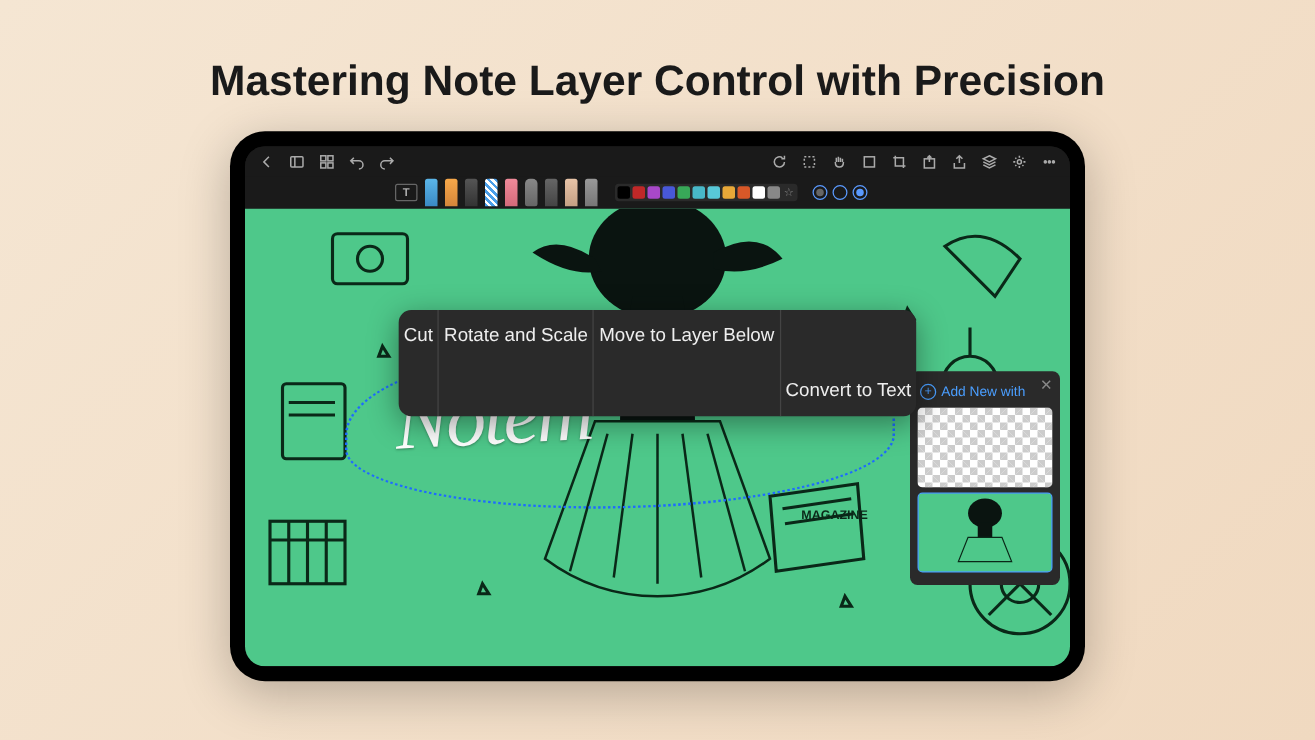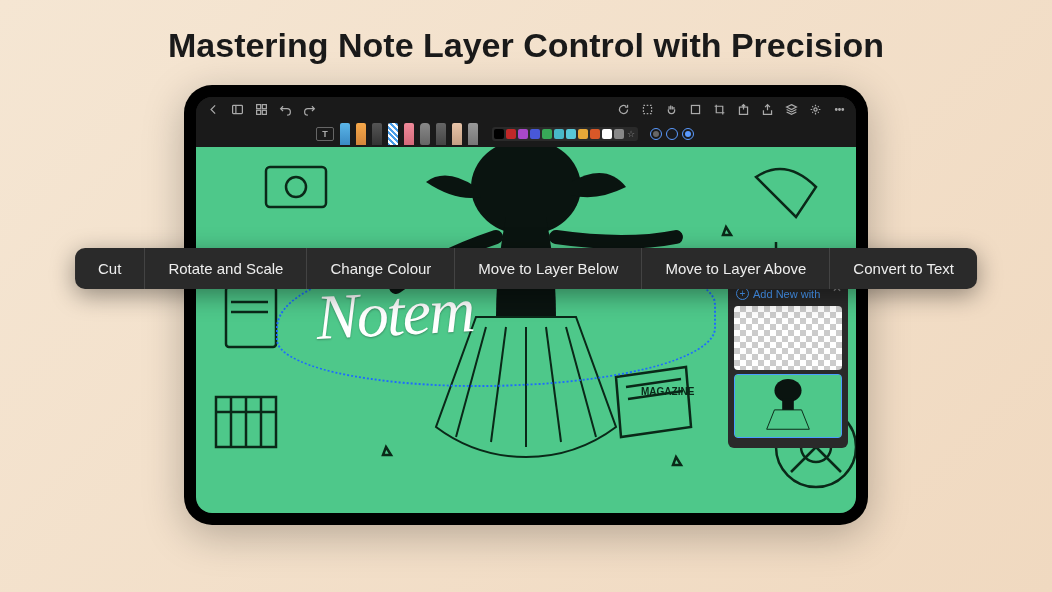--- a/index.html
+++ b/index.html
@@ -9,21 +9,21 @@
   background: linear-gradient(135deg, #f5e6d3 0%, #f0d9c0 100%);
   font-family: -apple-system, BlinkMacSystemFont, "Segoe UI", sans-serif;
   overflow: hidden;
   position: relative;
 }
 .banner-title {
   text-align: center;
   font-size: 34px;
   font-weight: 800;
   color: #1a1a1a;
-  padding-top: 26px;
+  padding-top: 46px;
   padding-bottom: 20px;
 }
 .tablet-frame {
   width: 684px;
   height: 440px;
   margin: 0 auto;
   background: #000;
   border-radius: 28px;
   padding: 12px;
   position: relative;
@@ -179,28 +179,28 @@
   left: 50%;
   transform: translateX(-50%);
   display: flex;
   background: #2a2a2a;
   border-radius: 10px;
   box-shadow: 0 6px 24px rgba(0,0,0,0.4);
   z-index: 100;
   overflow: hidden;
 }
 .ctx-item {
-  padding: 12px 23px;
+  padding: 12px 4px;
   color: #eee;
   font-size: 15px;
   cursor: pointer;
   white-space: nowrap;
   border-right: 1px solid #444;
 }
-.ctx-item:last-child { border-right: none; }
+.ctx-item:last-child { border-right: none; margin-top: 44px; }
 </style>
 </head>
 <body>
 
 <div class="banner-title">Mastering Note Layer Control with Precision</div>
 
 <div class="tablet-frame">
   <div class="tablet-screen">
 
     <div class="top-toolbar">
@@ -393,17 +393,15 @@
         </div>
       </div>
     </div>
 
   </div>
 </div>
 
 <div class="context-menu">
   <div class="ctx-item">Cut</div>
   <div class="ctx-item">Rotate and Scale</div>
-  <div class="ctx-item">Change Colour</div>
   <div class="ctx-item">Move to Layer Below</div>
-  <div class="ctx-item">Move to Layer Above</div>
   <div class="ctx-item">Convert to Text</div>
 </div>
 
 </body></html>

